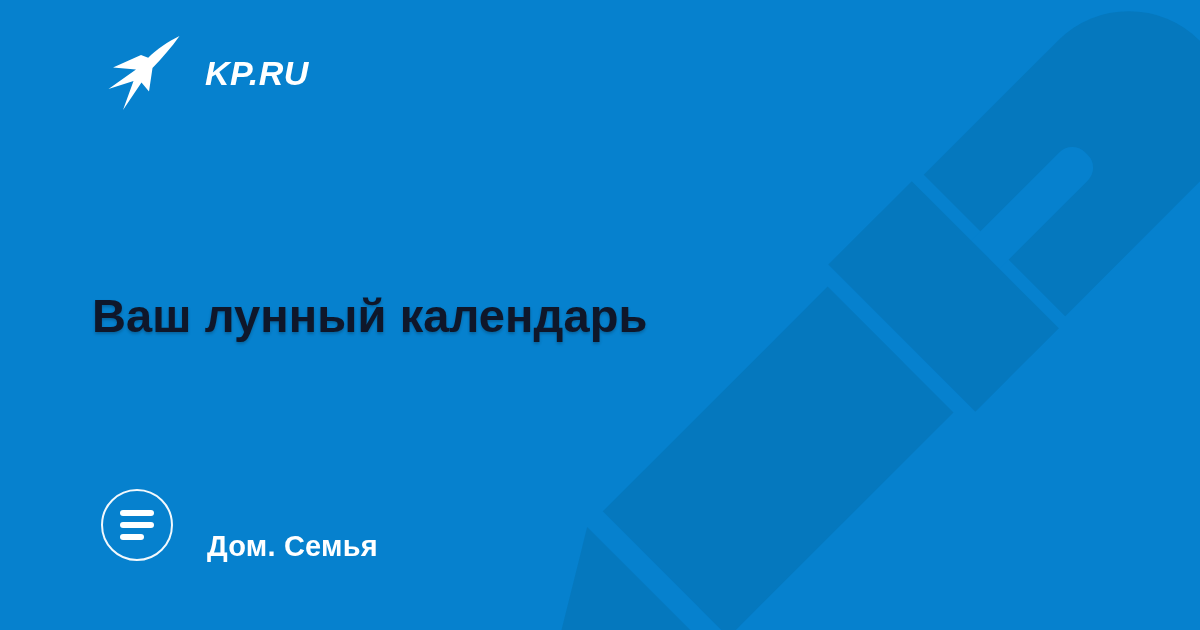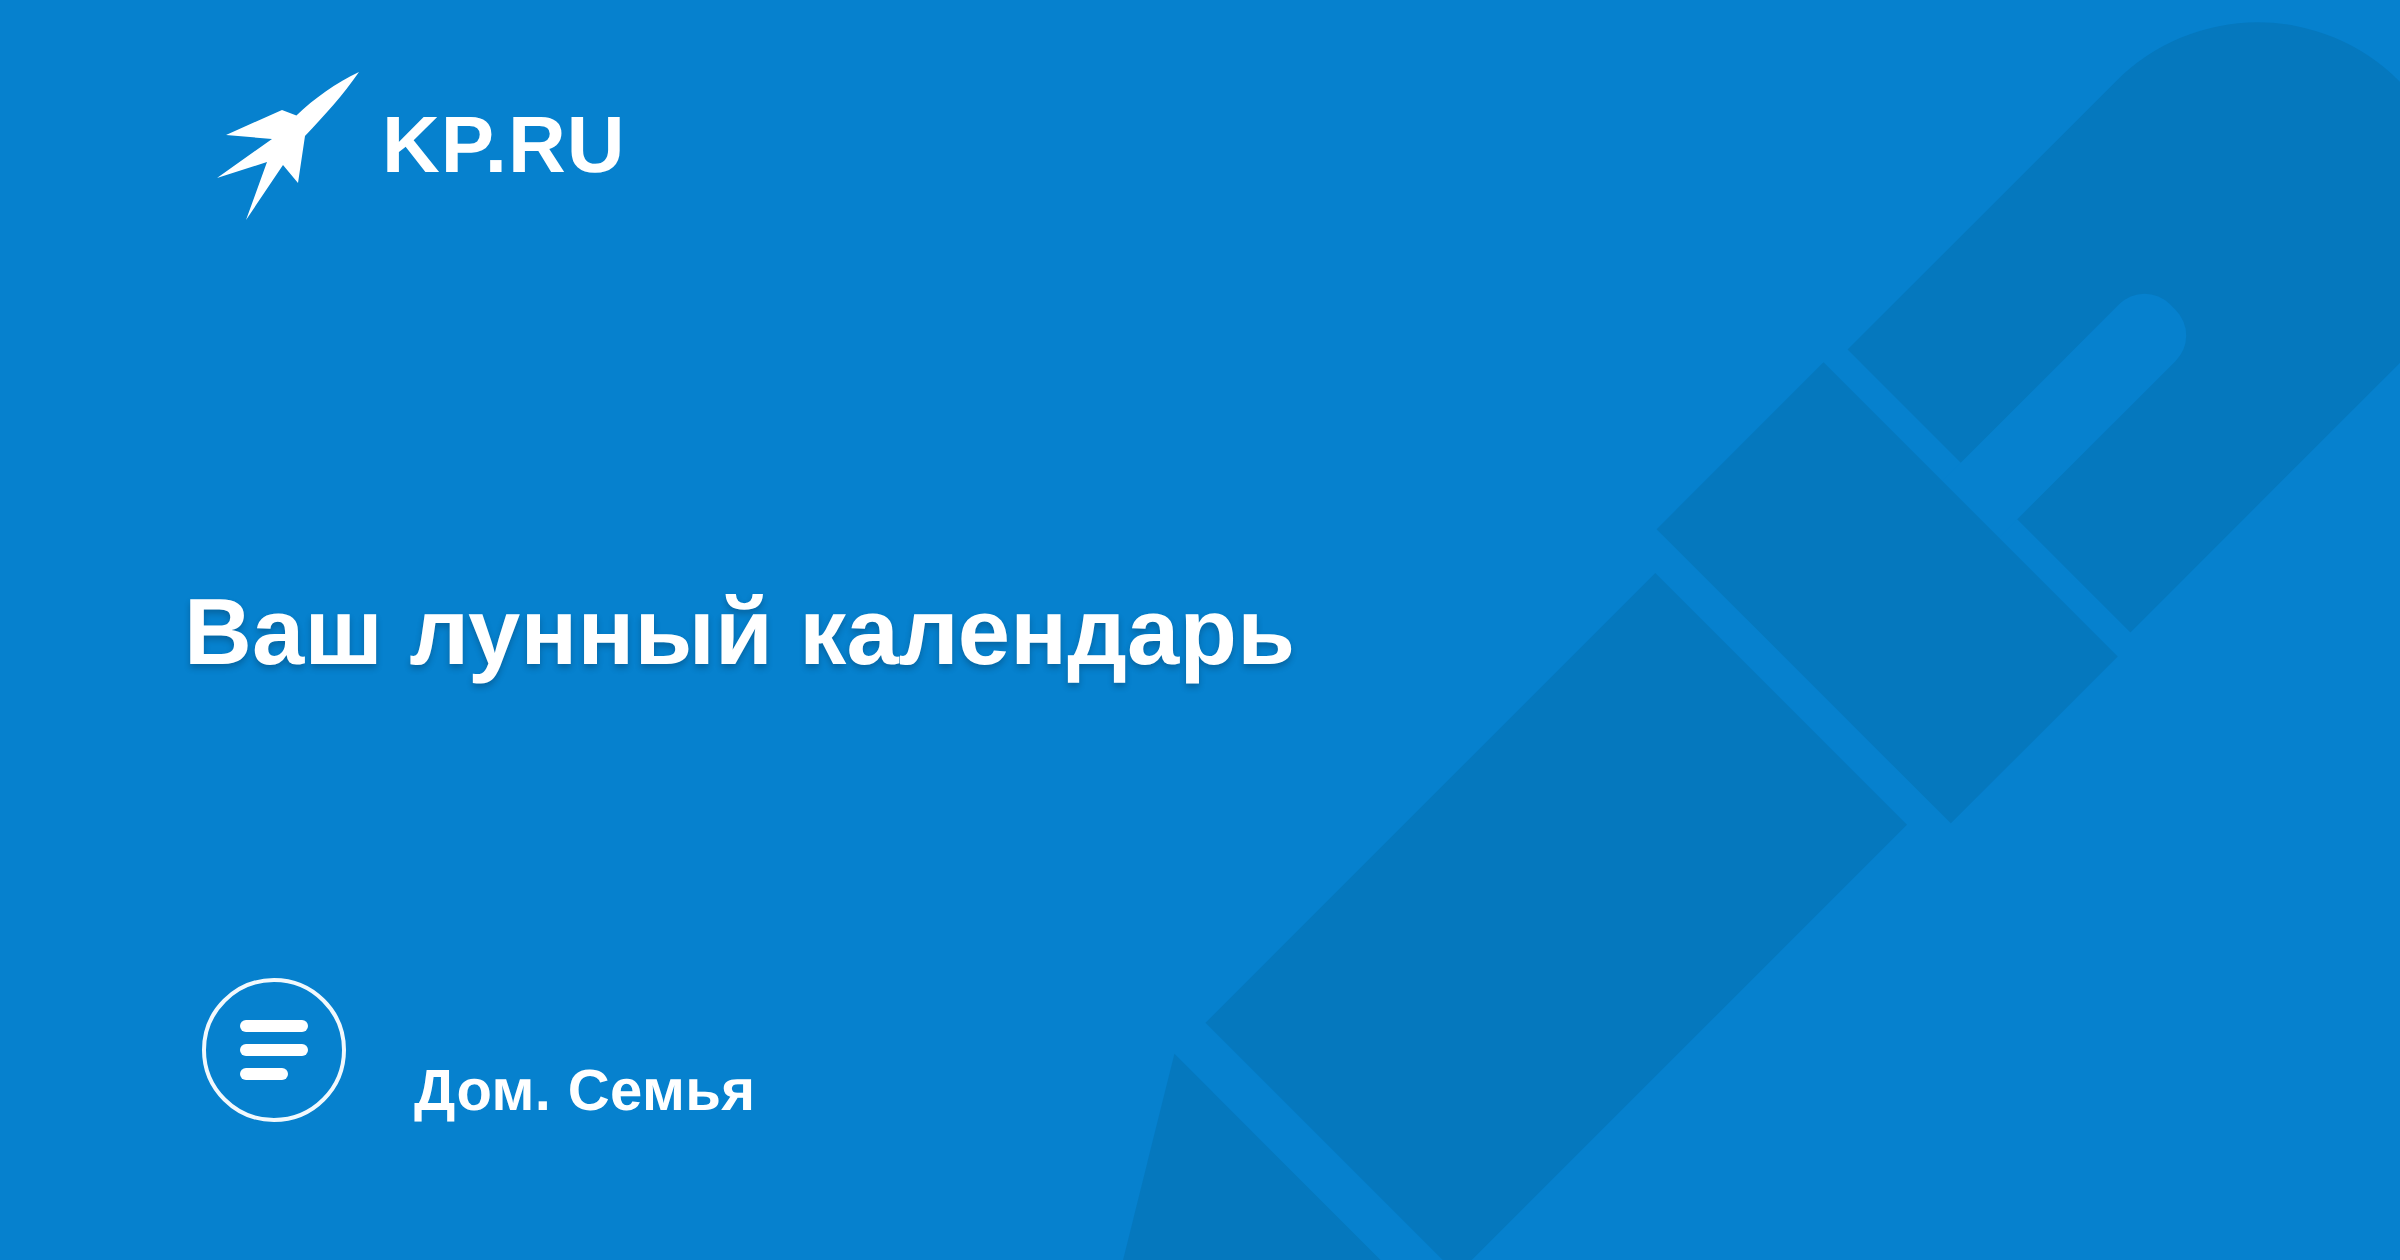--- a/index.html
+++ b/index.html
@@ -46,36 +46,37 @@
     height: 80px;
     flex: 0 0 78px;
     display: block;
   }
   #brand-logo-icon svg {
     display: block;
     width: 78px;
     height: 80px;
   }
   #brand-wordmark {
-    margin-left: 8px;
+    margin-left: 22px;
     color: #ffffff;
-    font-size: 40px;
+    font-size: 34px;
     font-weight: 700;
     letter-spacing: 0.5px;
     line-height: 1;
     white-space: nowrap;
+    font-style: italic;
   }
 
   
   #headline {
     position: absolute;
     left: 92px;
     top: 258px;
     width: 1000px;
-    color: #ffffff;
+    color: #0f172a;
     font-size: 47px;
     font-weight: 700;
     line-height: 1.16;
     letter-spacing: 0.1px;
     text-shadow: 0 2px 3px rgba(0, 0, 0, 0.22);
     white-space: pre-wrap;
   }
 
   
   #rubric-row {

